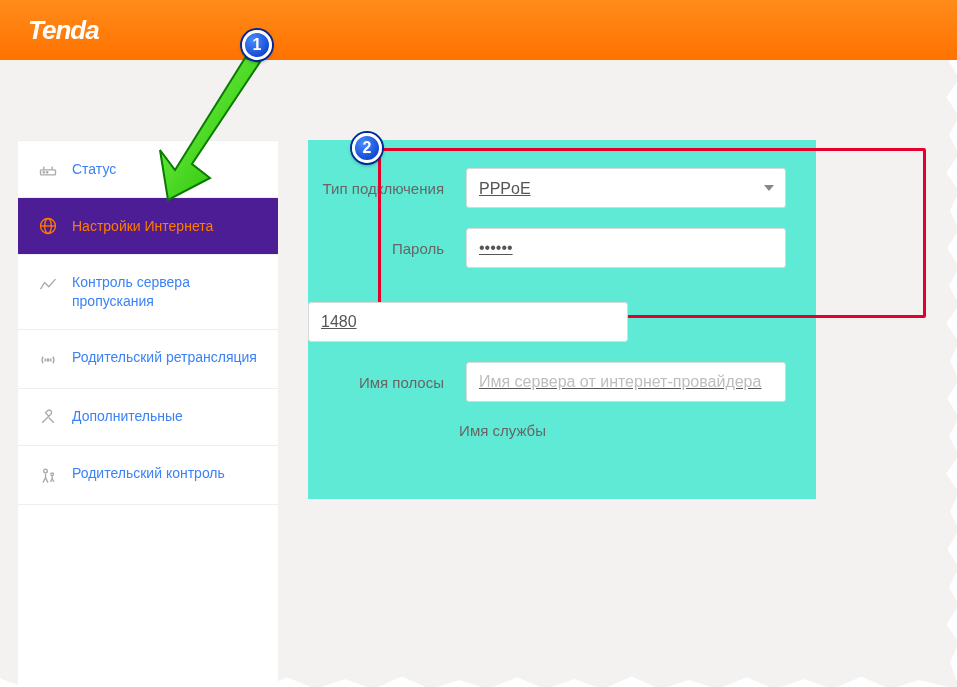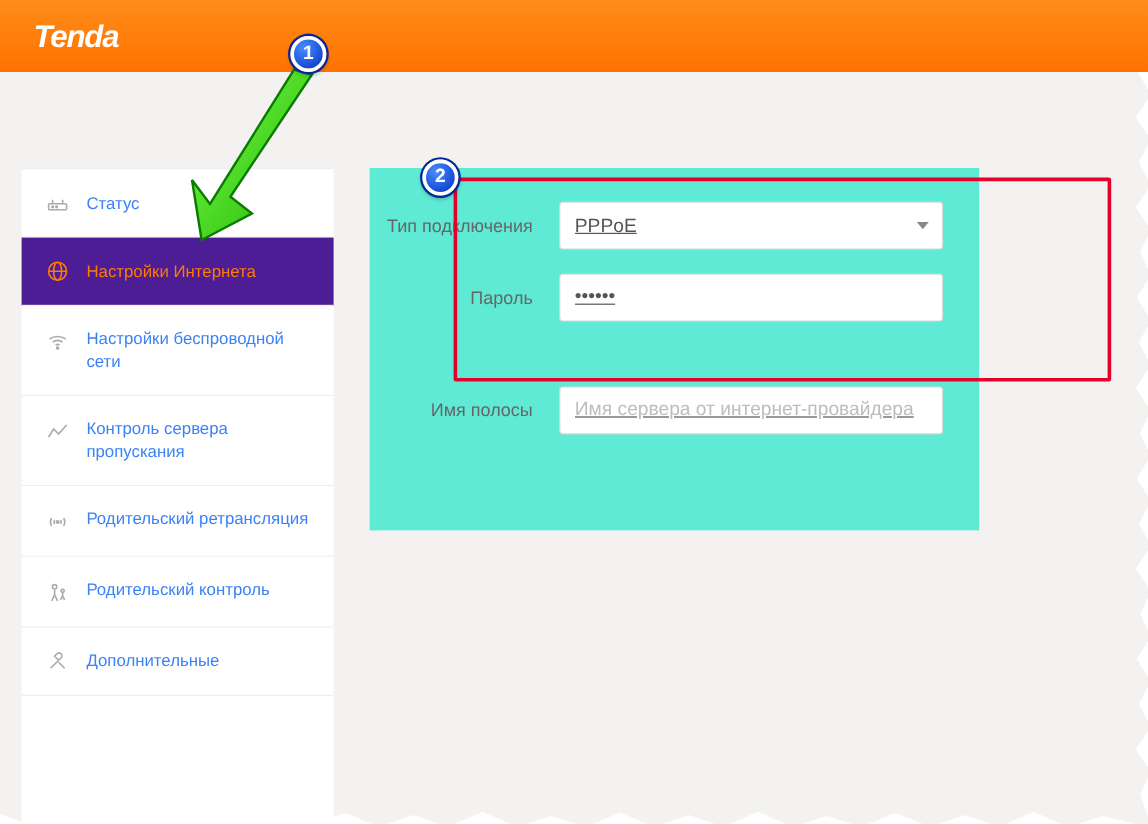--- a/index.html
+++ b/index.html
@@ -197,31 +197,20 @@
       <span class="icon">
         <svg viewBox="0 0 24 24" fill="none" stroke="#ff7b00" stroke-width="1.6">
           <circle cx="12" cy="12" r="9"></circle>
           <ellipse cx="12" cy="12" rx="4" ry="9"></ellipse>
           <line x1="3" y1="12" x2="21" y2="12"></line>
         </svg>
       </span>
       <span class="label">Настройки Интернета</span>
     </div>
 
-    <div class="nav-item multi">
-      <span class="icon">
-        <svg viewBox="0 0 24 24" fill="none" stroke="#aaa" stroke-width="1.6">
-          <path d="M4 9a14 14 0 0 1 16 0"></path>
-          <path d="M7 12a9 9 0 0 1 10 0"></path>
-          <path d="M10 15a4 4 0 0 1 4 0"></path>
-          <circle cx="12" cy="18" r="1" fill="#aaa"></circle>
-        </svg>
-      </span>
-      <span class="label">Настройки беспроводной сети</span>
-    </div>
 
     <div class="nav-item multi">
       <span class="icon">
         <svg viewBox="0 0 24 24" fill="none" stroke="#aaa" stroke-width="1.6">
           <polyline points="3,17 8,9 13,14 21,5"></polyline>
         </svg>
       </span>
       <span class="label">Контроль сервера пропускания</span>
     </div>
 
@@ -229,45 +218,45 @@
       <span class="icon">
         <svg viewBox="0 0 24 24" fill="none" stroke="#aaa" stroke-width="1.6">
           <path d="M6 8a8 8 0 0 0 0 8"></path>
           <path d="M18 8a8 8 0 0 1 0 8"></path>
           <path d="M9 10a4 4 0 0 0 0 4"></path>
           <path d="M15 10a4 4 0 0 1 0 4"></path>
           <circle cx="12" cy="12" r="1.2" fill="#aaa"></circle>
         </svg>
       </span>
       <span class="label">Родительский ретрансляция</span>
+    </div>
+
+    <div class="nav-item">
+      <span class="icon">
+        <svg viewBox="0 0 24 24" fill="none" stroke="#aaa" stroke-width="1.6">
+          <path d="M5 19l8-8"></path>
+          <path d="M13 11l3-3a3 3 0 0 0-4-4l-3 3z"></path>
+          <path d="M19 19l-6-6"></path>
+        </svg>
+      </span>
+      <span class="label">Дополнительные</span>
     </div>
 
     <div class="nav-item multi">
       <span class="icon">
         <svg viewBox="0 0 24 24" fill="none" stroke="#aaa" stroke-width="1.6">
           <circle cx="9" cy="6" r="2.2"></circle>
           <path d="M9 9v5l-3 6"></path>
           <path d="M9 14l3 6"></path>
           <circle cx="17" cy="10" r="1.6"></circle>
           <path d="M17 12v3l-2 4"></path>
           <path d="M17 15l2 4"></path>
         </svg>
       </span>
       <span class="label">Родительский контроль</span>
-    </div>
-
-    <div class="nav-item">
-      <span class="icon">
-        <svg viewBox="0 0 24 24" fill="none" stroke="#aaa" stroke-width="1.6">
-          <path d="M5 19l8-8"></path>
-          <path d="M13 11l3-3a3 3 0 0 0-4-4l-3 3z"></path>
-          <path d="M19 19l-6-6"></path>
-        </svg>
-      </span>
-      <span class="label">Дополнительные</span>
     </div>
 
   </div>
 
   <div class="content">
     <div class="panel">
 
       <div class="highlight-box"></div>
 
       <div class="form-row">
@@ -282,31 +271,35 @@
 
 
       <div class="form-row">
         <label>Пароль</label>
         <div class="control">
           <input type="text" value="••••••" style="">
         </div>
       </div>
 
       <div class="form-row" style="margin-top:34px">
+        <div class="control">
+          <input type="text" value="1480" style="">
+        </div>
       </div>
 
       <div class="form-row">
         <label>Имя полосы</label>
         <div class="control">
           <input type="text" placeholder="Имя сервера от интернет-провайдера" style="">
           
         </div>
       </div>
 
       <div class="form-row">
+        <label>Имя службы</label>
       </div>
 
     </div>
   </div>
 </div>
 
 <svg class="arrow-svg" viewBox="0 0 130 160">
   <defs>
     <linearGradient id="ag" x1="0" y1="0" x2="1" y2="1">
       <stop offset="0" stop-color="#7dff4d"></stop>

